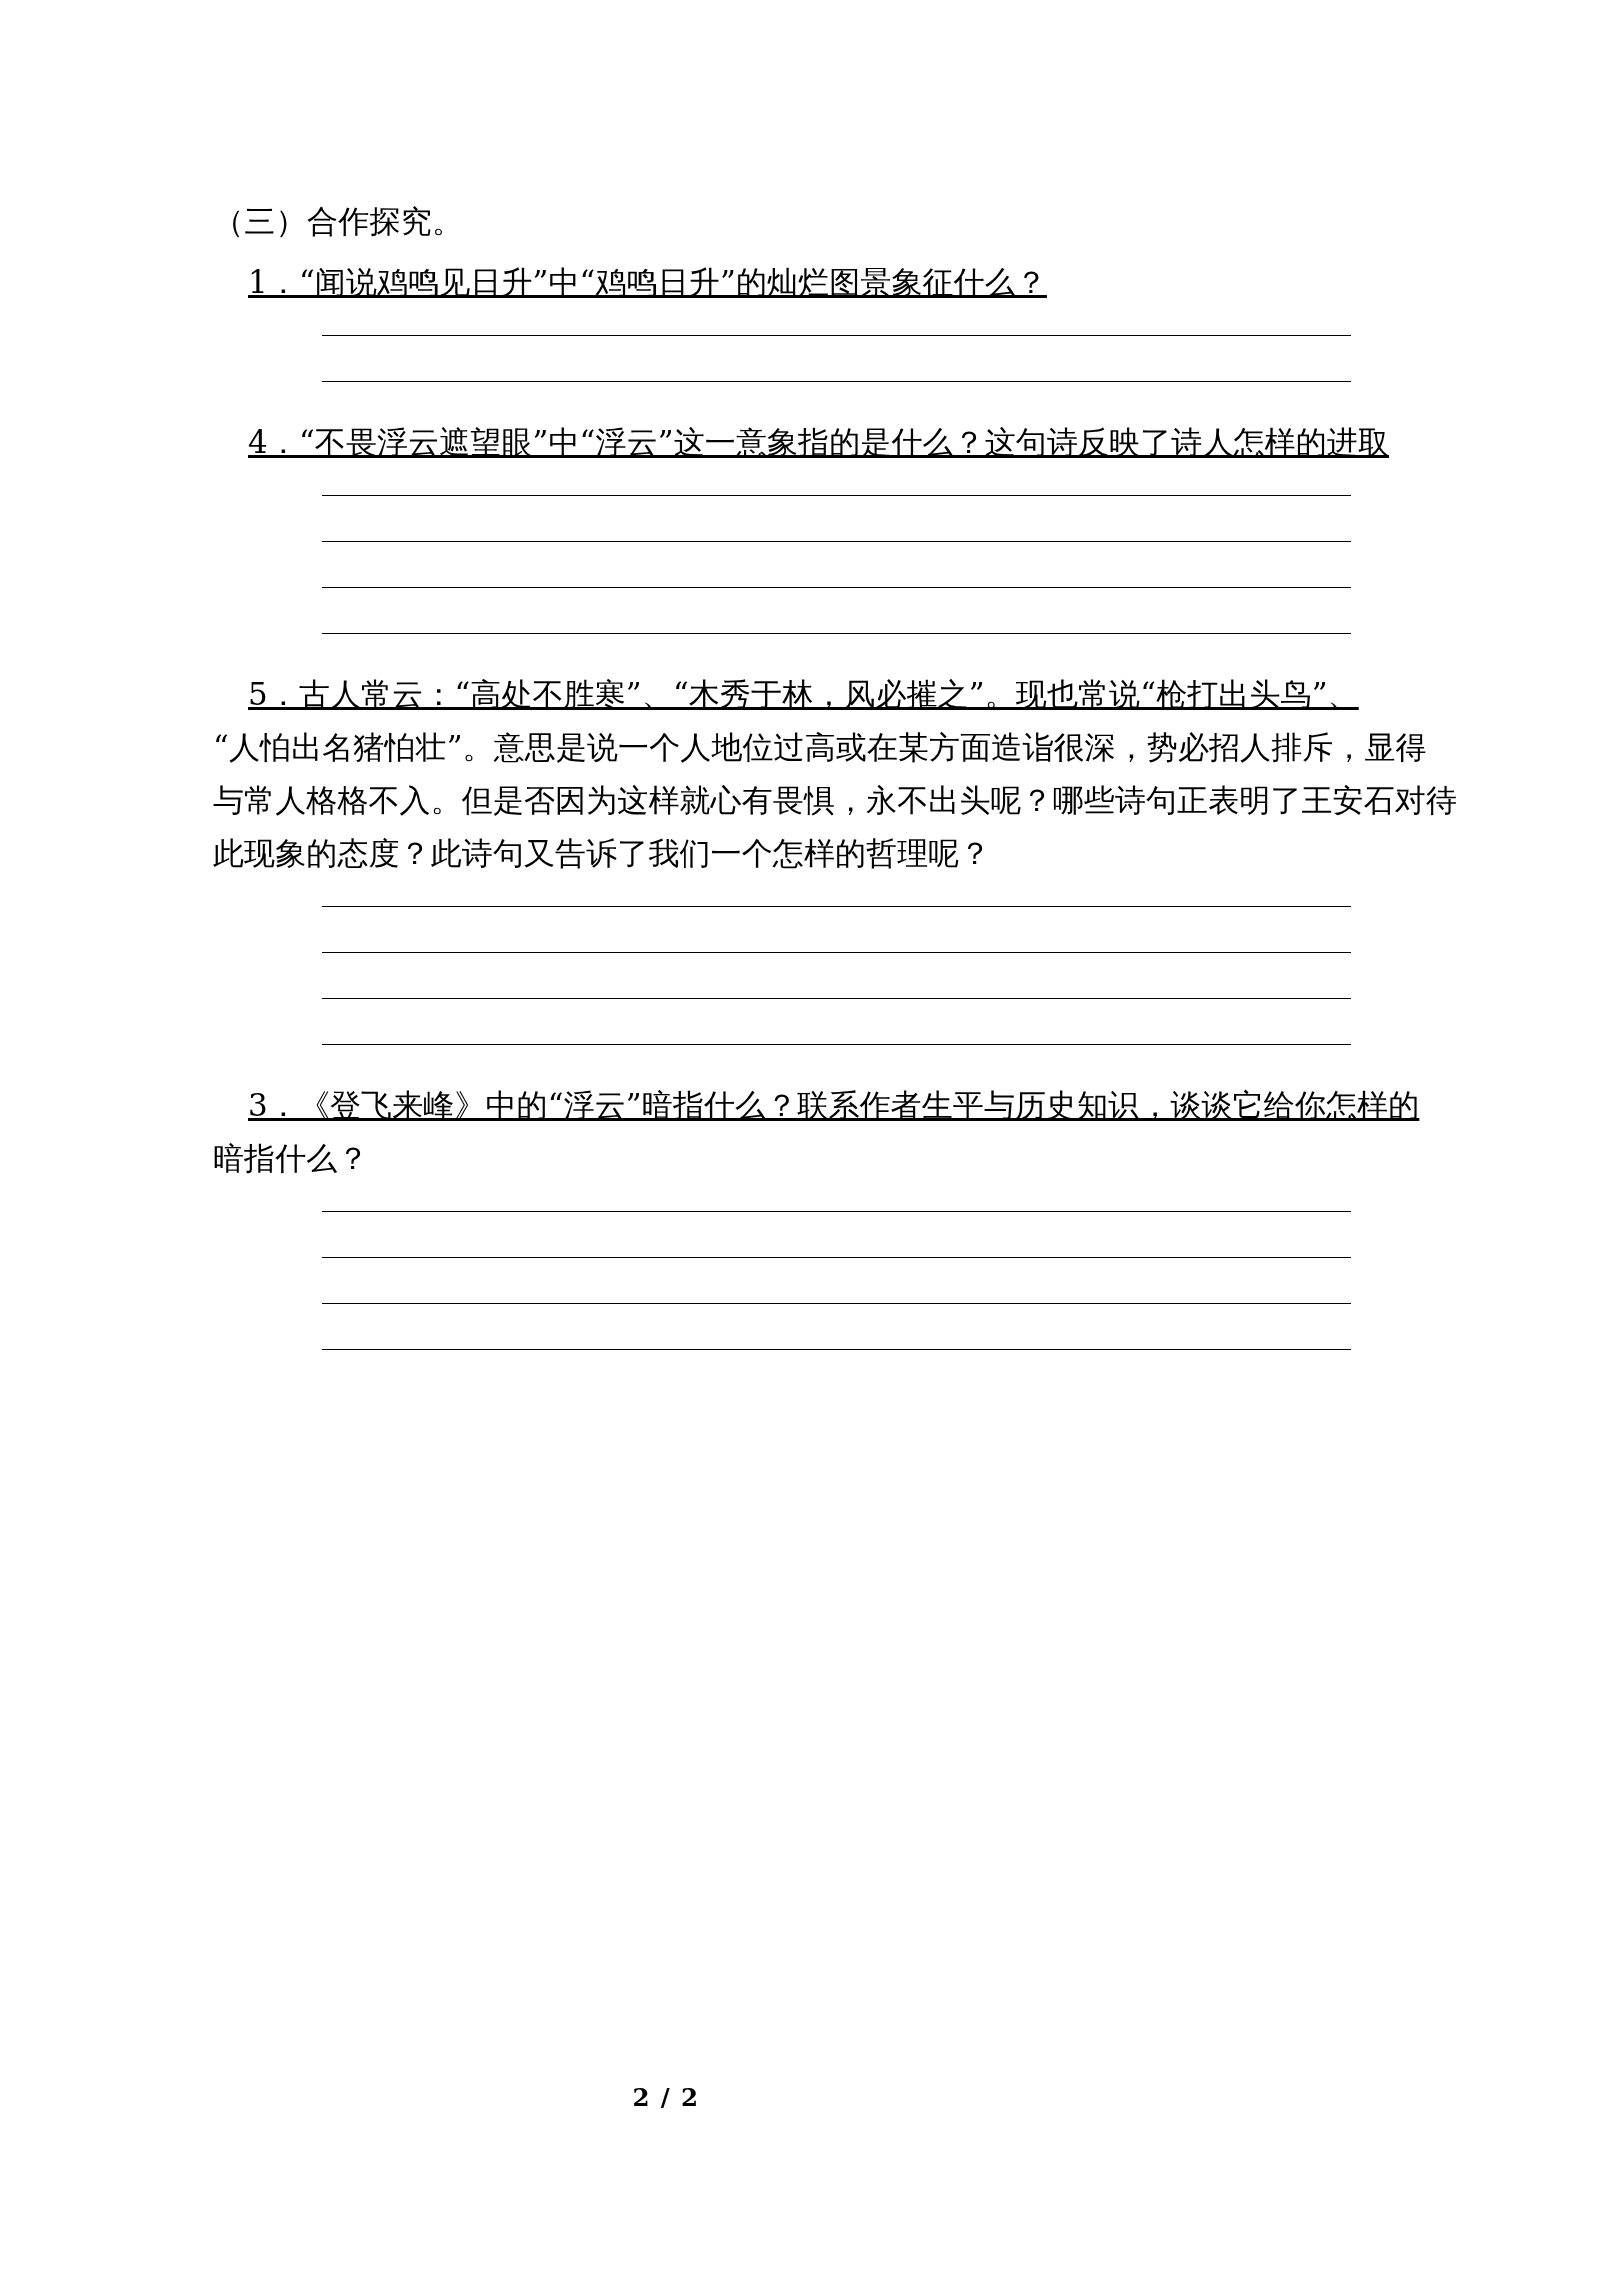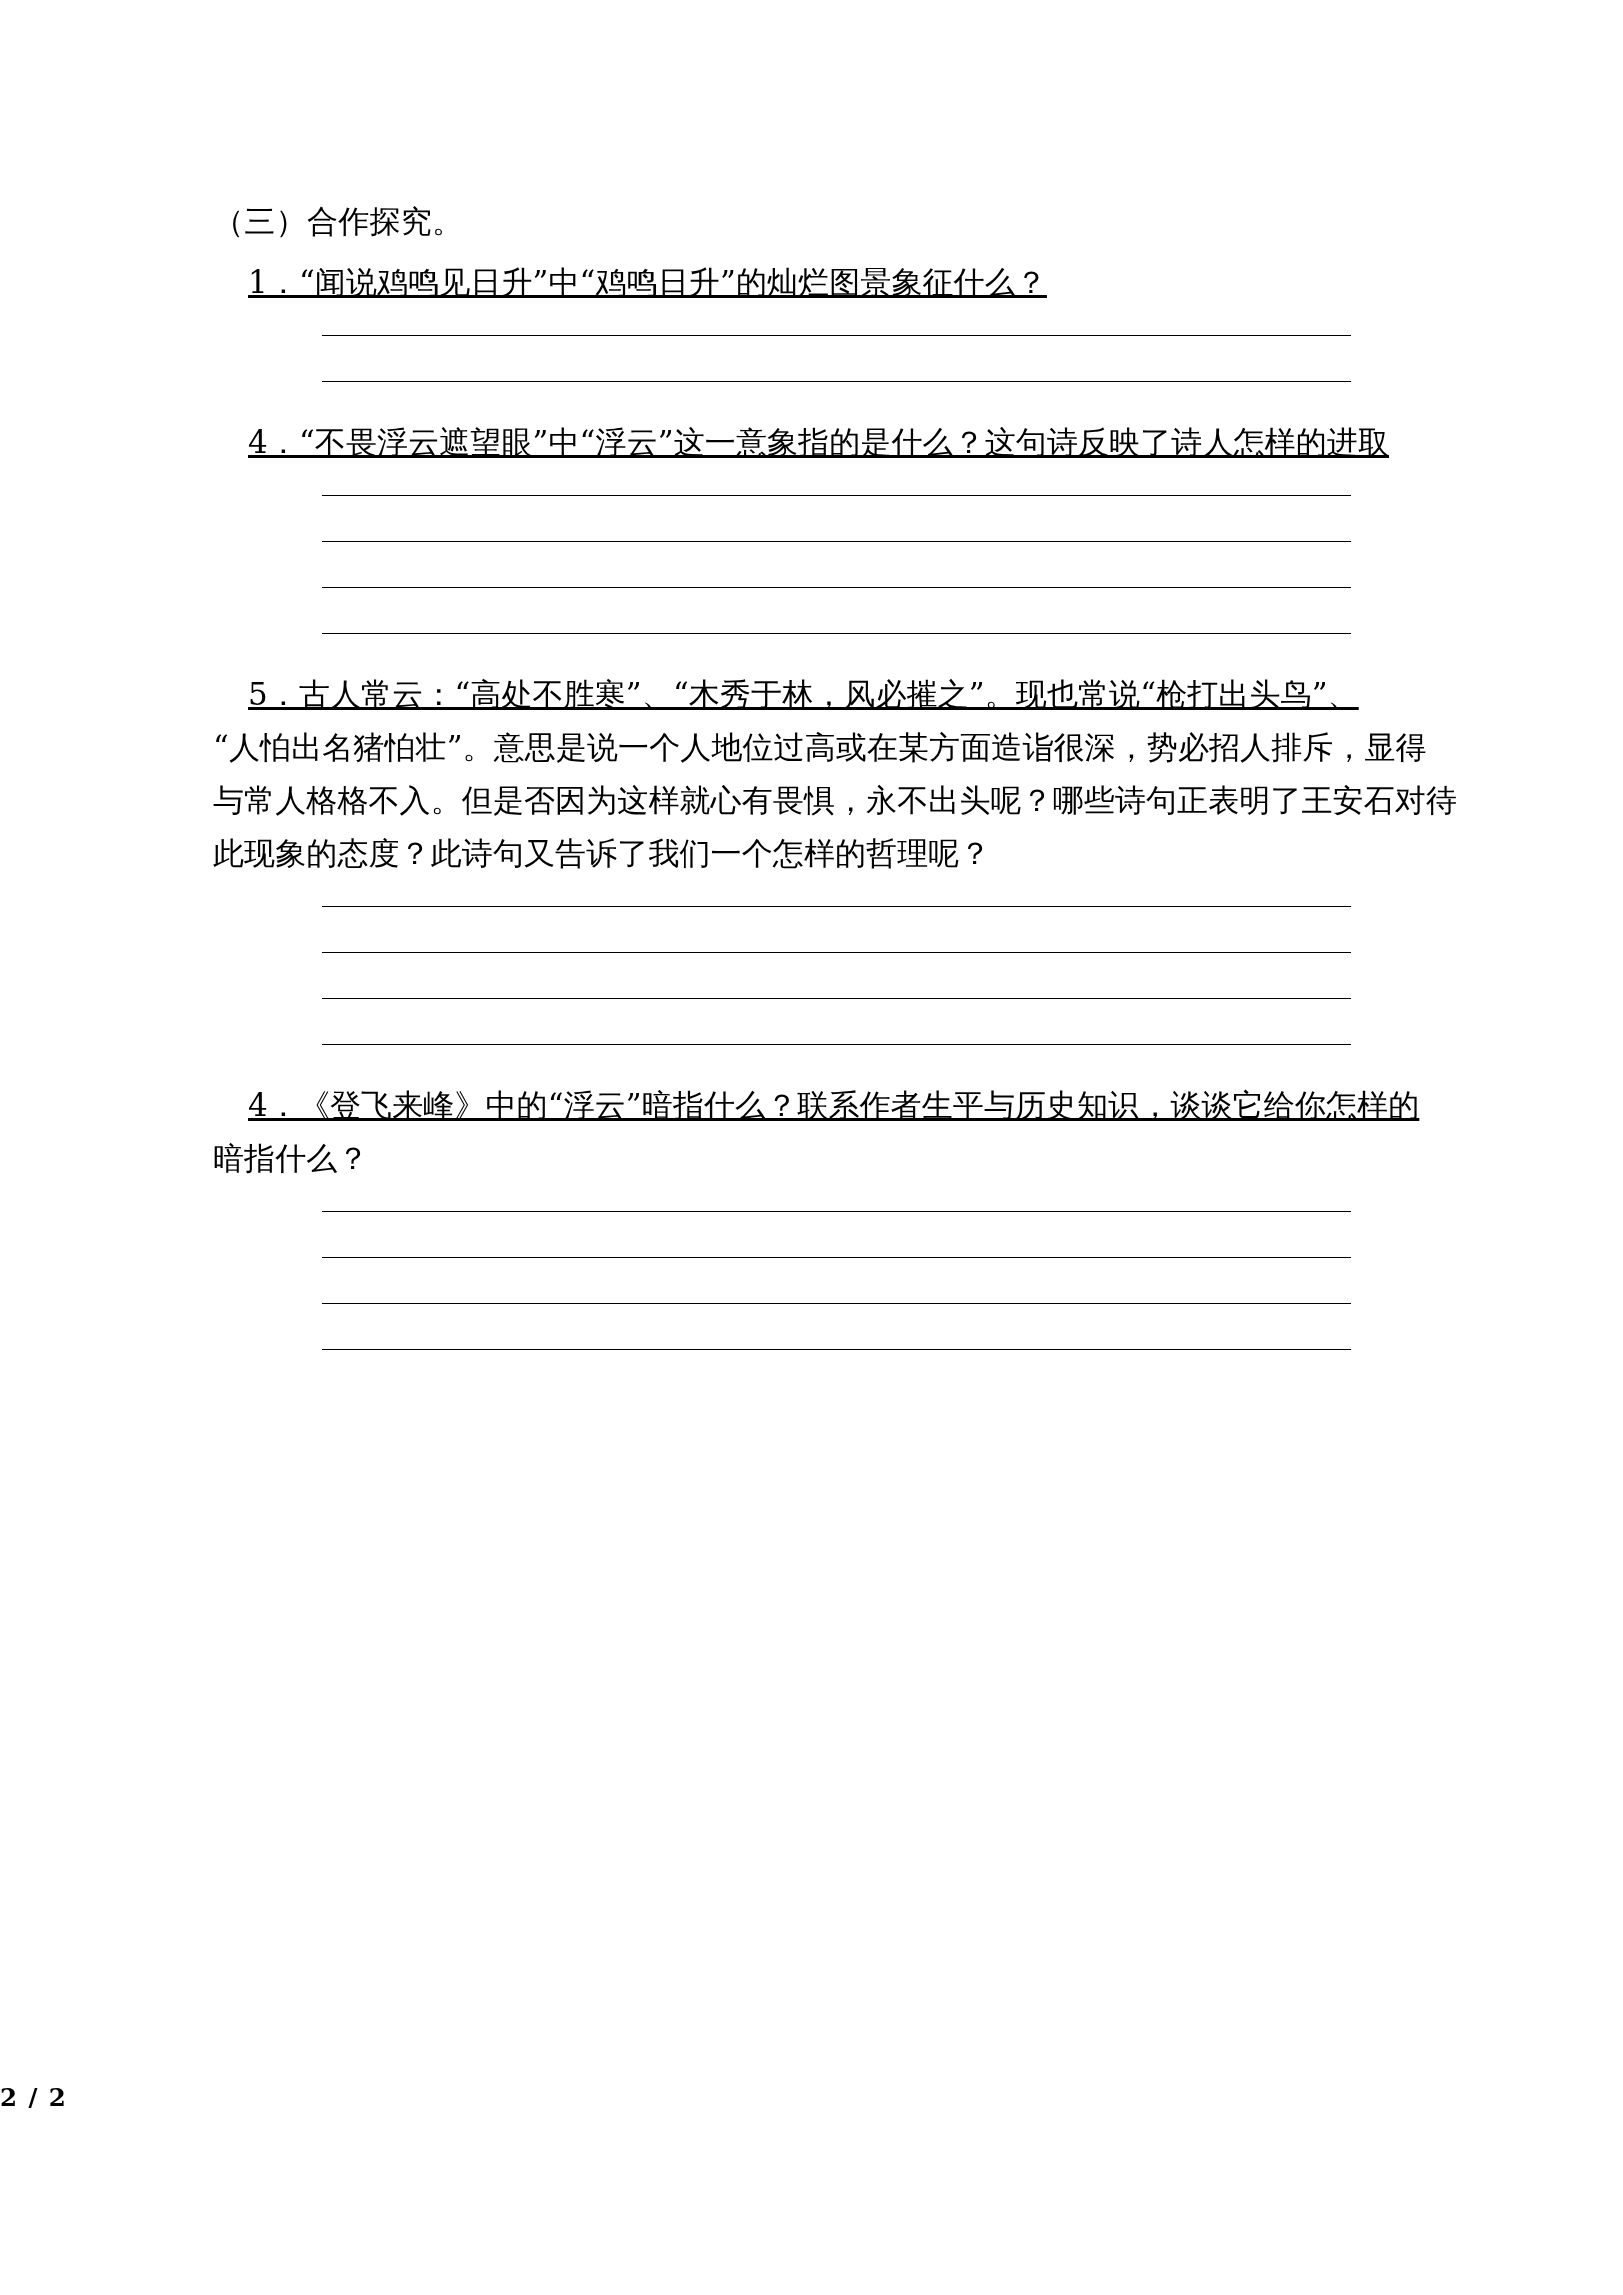--- a/index.html
+++ b/index.html
@@ -93,21 +93,21 @@
   }
   .gap-after-rules {
     height: 34px;
   }
 
   .footer {
     position: absolute;
     left: 0;
     top: 2083px;
     width: 1332px;
-    text-align: left;
+    text-align: center;
     font-size: 24.5px;
     font-weight: bold;
     font-family: "DejaVu Serif", "Liberation Serif", serif;
     letter-spacing: 1.4px;
   }
 </style>
 </head>
 <body>
 
 <div class="page">
@@ -161,21 +161,21 @@
         <div class="rule-spacer"></div>
         <hr class="rule">
         <div class="rule-spacer"></div>
         <hr class="rule">
       </div>
       <div class="gap-after-rules"></div>
     </div>
 
     <div class="question-block">
       <div class="question-text">
-        <span class="q-line indent">4．《登飞来峰》中的“浮云”暗指什么？联系作者生平与历史知识，谈谈它给你怎样的</span>
+        <span class="q-line indent">3．《登飞来峰》中的“浮云”暗指什么？联系作者生平与历史知识，谈谈它给你怎样的</span>
         <span class="q-line">暗指什么？</span>
       </div>
       <div class="answer-lines">
         <div class="rule-first-gap"></div>
         <hr class="rule">
         <div class="rule-spacer"></div>
         <hr class="rule">
         <div class="rule-spacer"></div>
         <hr class="rule">
         <div class="rule-spacer"></div>

